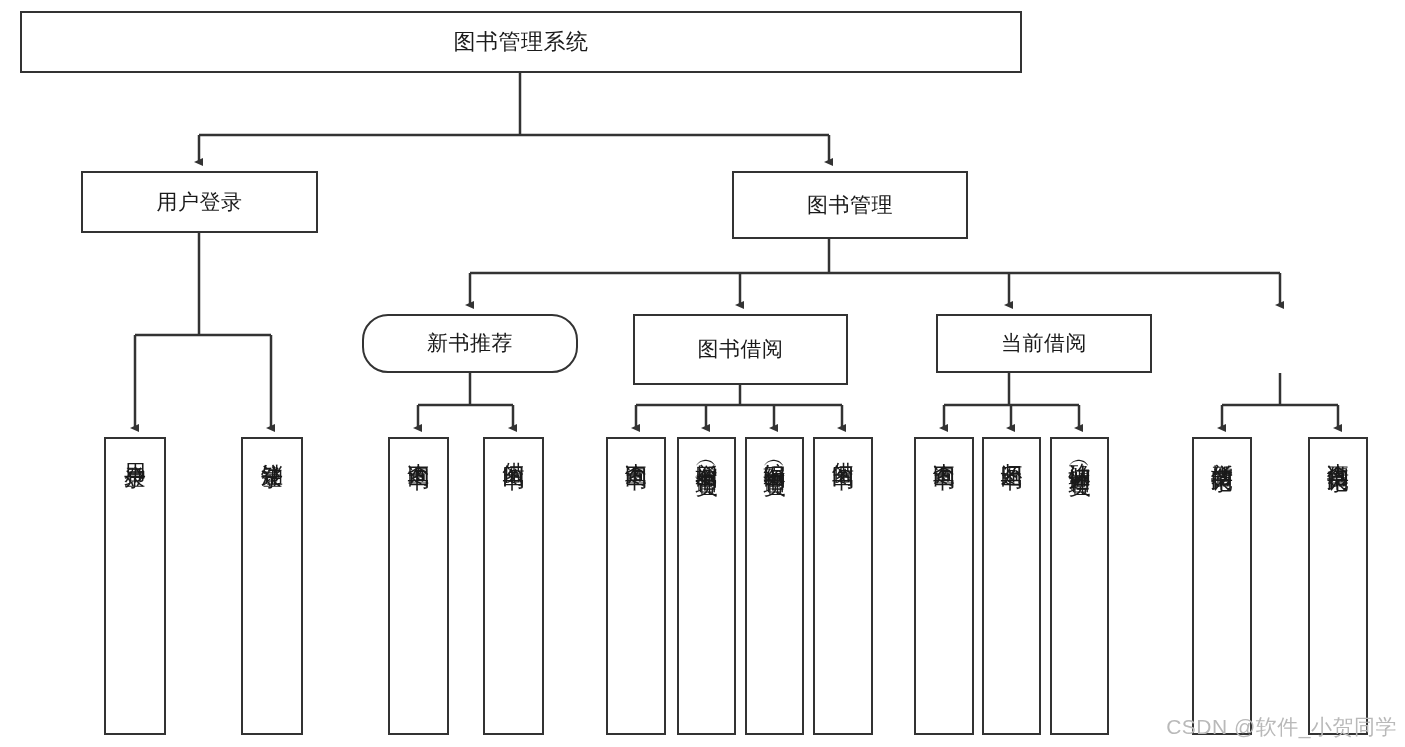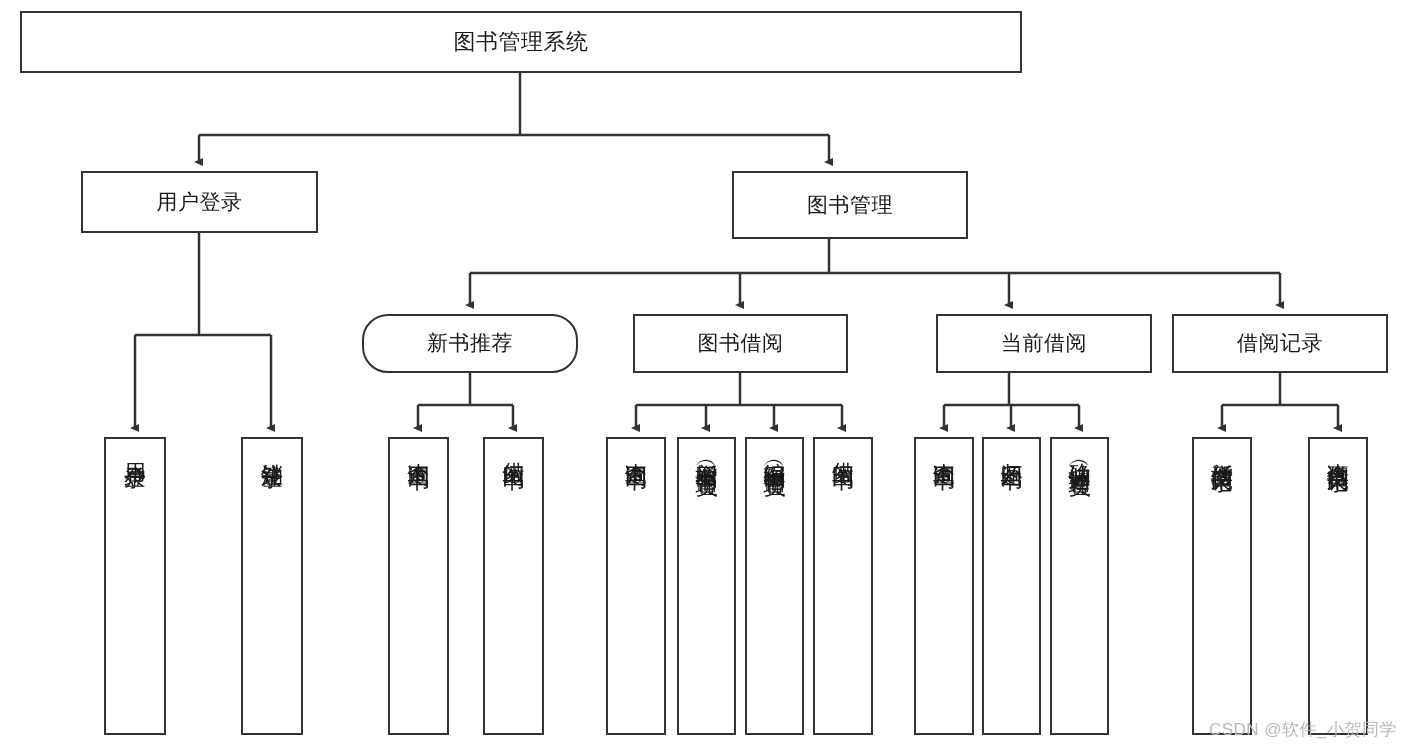--- a/index.html
+++ b/index.html
@@ -58,21 +58,21 @@
     letter-spacing: 2px;
     line-height: 1;
   }
   #root-node .label {
     font-size: 22px;
   }
   .watermark {
     position: absolute;
     right: 8px;
     bottom: 6px;
-    font-size: 17px;
+    font-size: 21px;
     color: #b9b9b9;
     letter-spacing: 0.5px;
     white-space: nowrap;
   }
 </style>
 </head>
 <body>
 
 <div id="canvas">
 
@@ -133,28 +133,25 @@
   <div class="node horizontal" style="left:81px; top:171px; width:237px; height:62px;">
     <span class="label">用户登录</span>
   </div>
   <div class="node horizontal" style="left:711px; top:171px; width:236px; height:68px;margin-left:21px;">
     <span class="label">图书管理</span>
   </div>
 
   <div class="node horizontal" style="left:362px; top:314px; width:216px; height:59px;border-radius:26px;">
     <span class="label">新书推荐</span>
   </div>
-  <div class="node horizontal" style="left:633px; top:314px; width:215px; height:59px;">
+  <div class="node horizontal" style="left:633px; top:314px; width:215px; height:71px;">
     <span class="label">图书借阅</span>
   </div>
   <div class="node horizontal" style="left:901px; top:314px; width:216px; height:59px;margin-left:35px;">
     <span class="label">当前借阅</span>
-  </div>
-  <div class="node horizontal" style="left:1172px; top:314px; width:216px; height:59px;">
-    <span class="label">借阅记录</span>
   </div>
 
   <div class="node vertical" style="left:104px; top:437px; width:62px; height:298px;">
     <span class="label">用户登录</span>
   </div>
   <div class="node vertical" style="left:241px; top:437px; width:62px; height:298px;">
     <span class="label">注销登录</span>
   </div>
 
   <div class="node vertical" style="left:388px; top:437px; width:61px; height:298px;">

